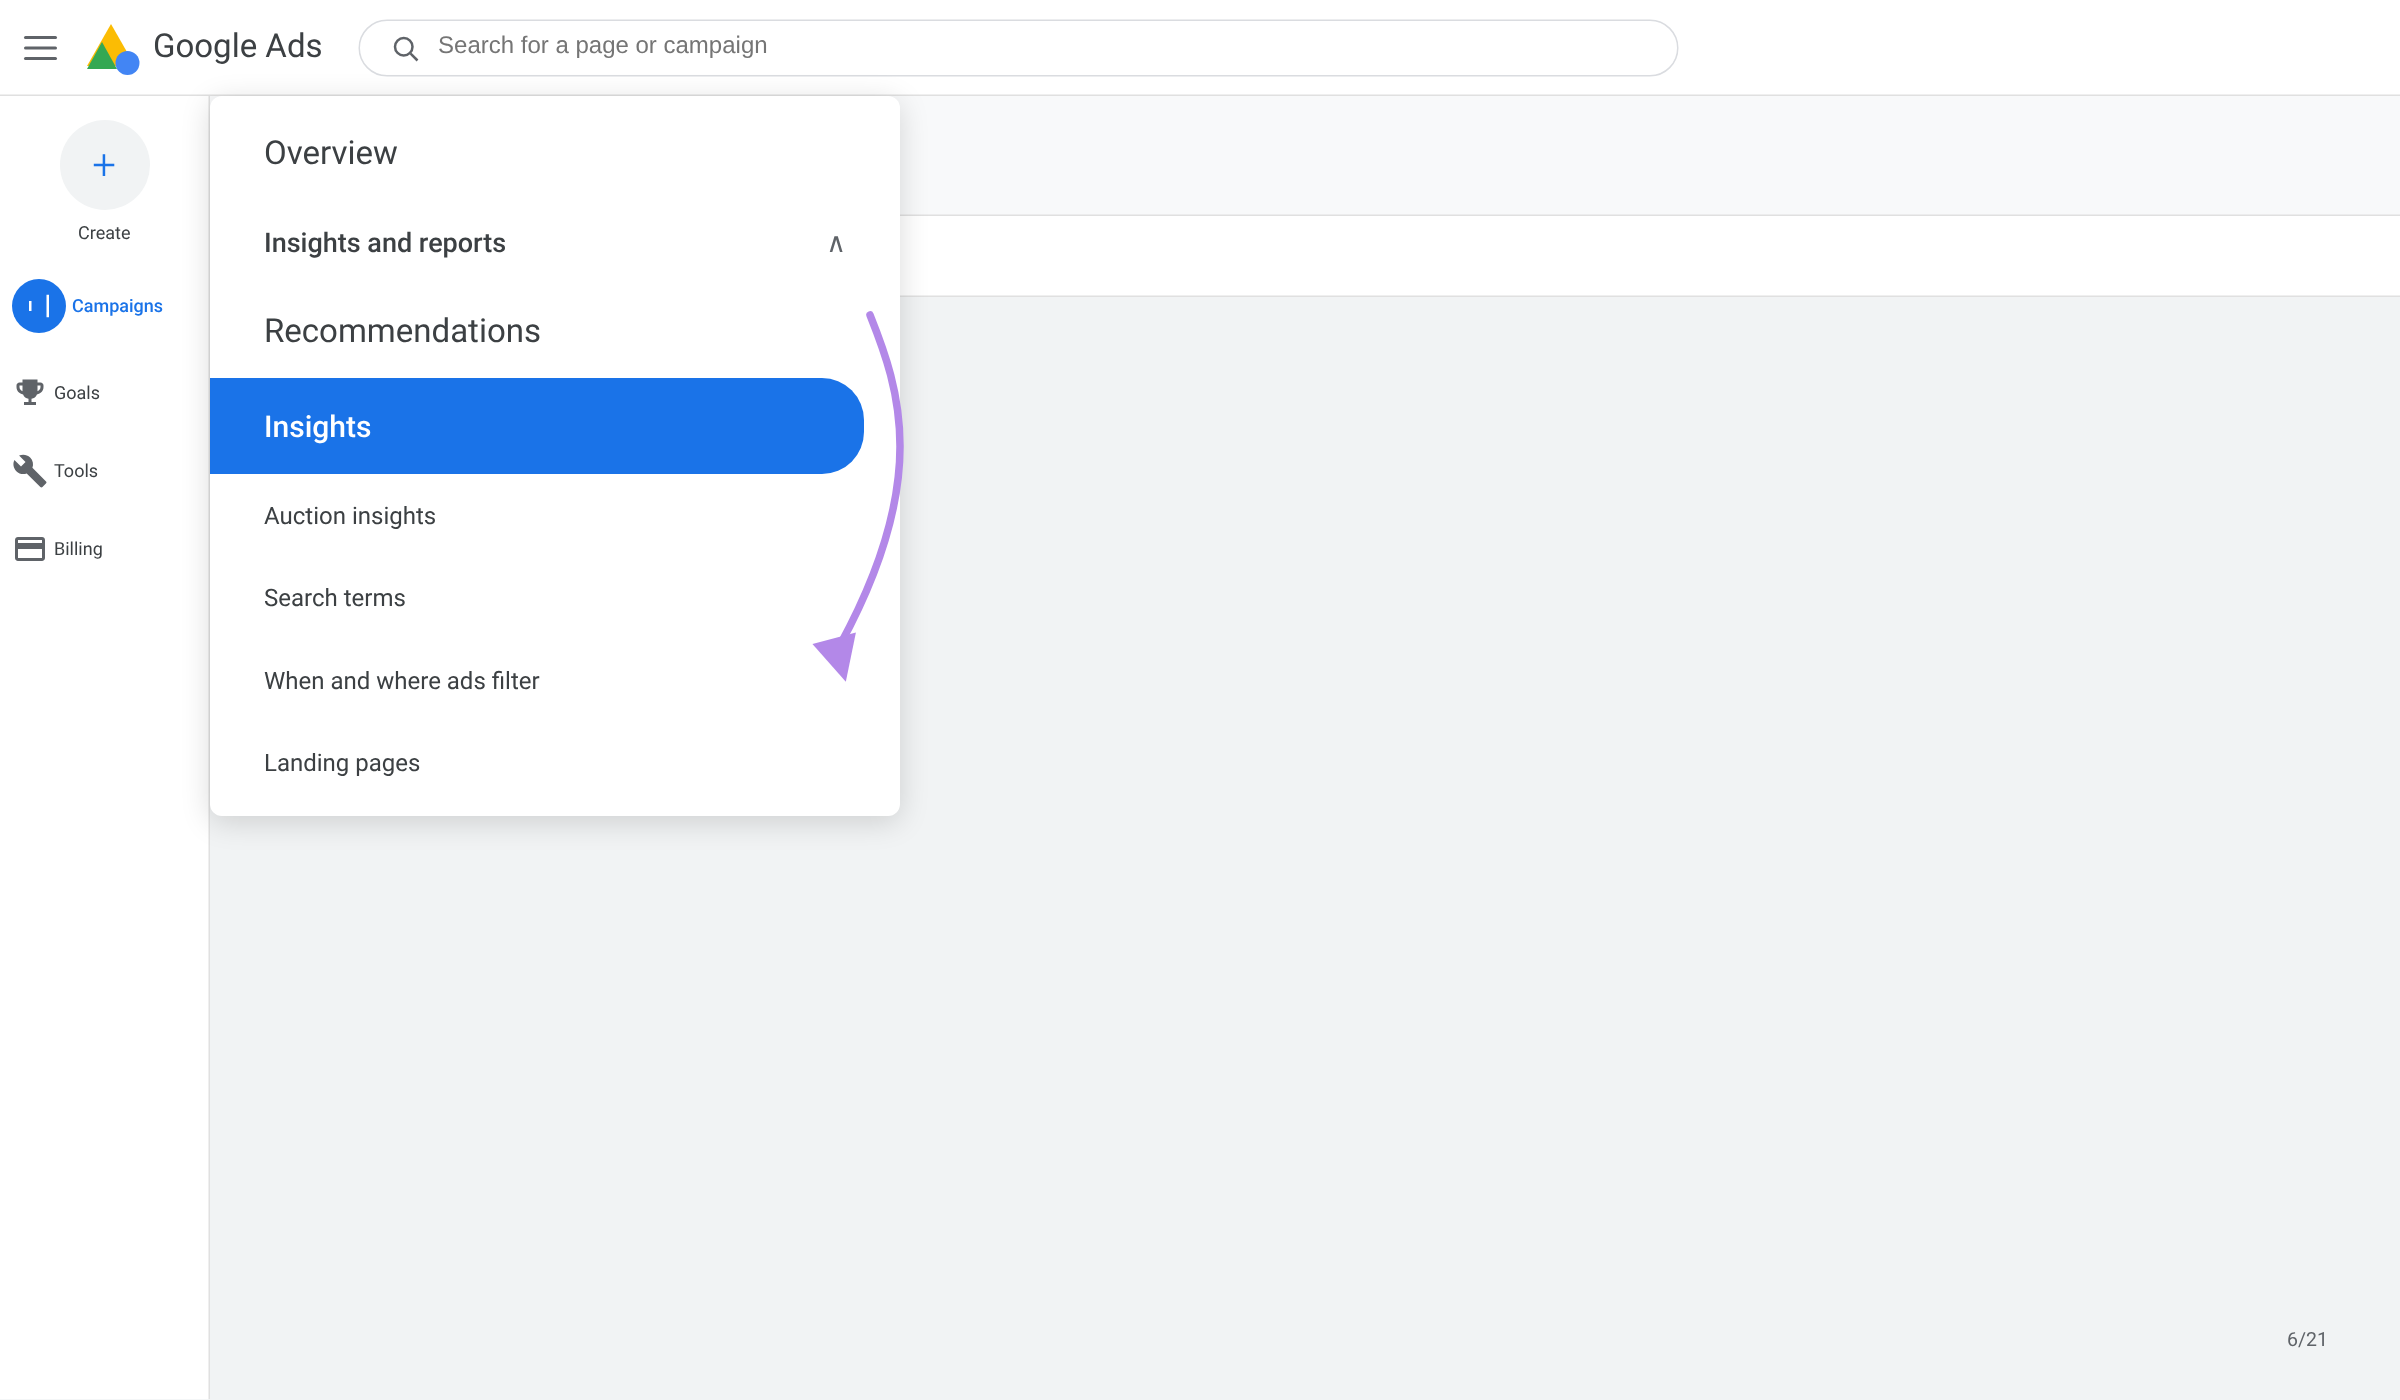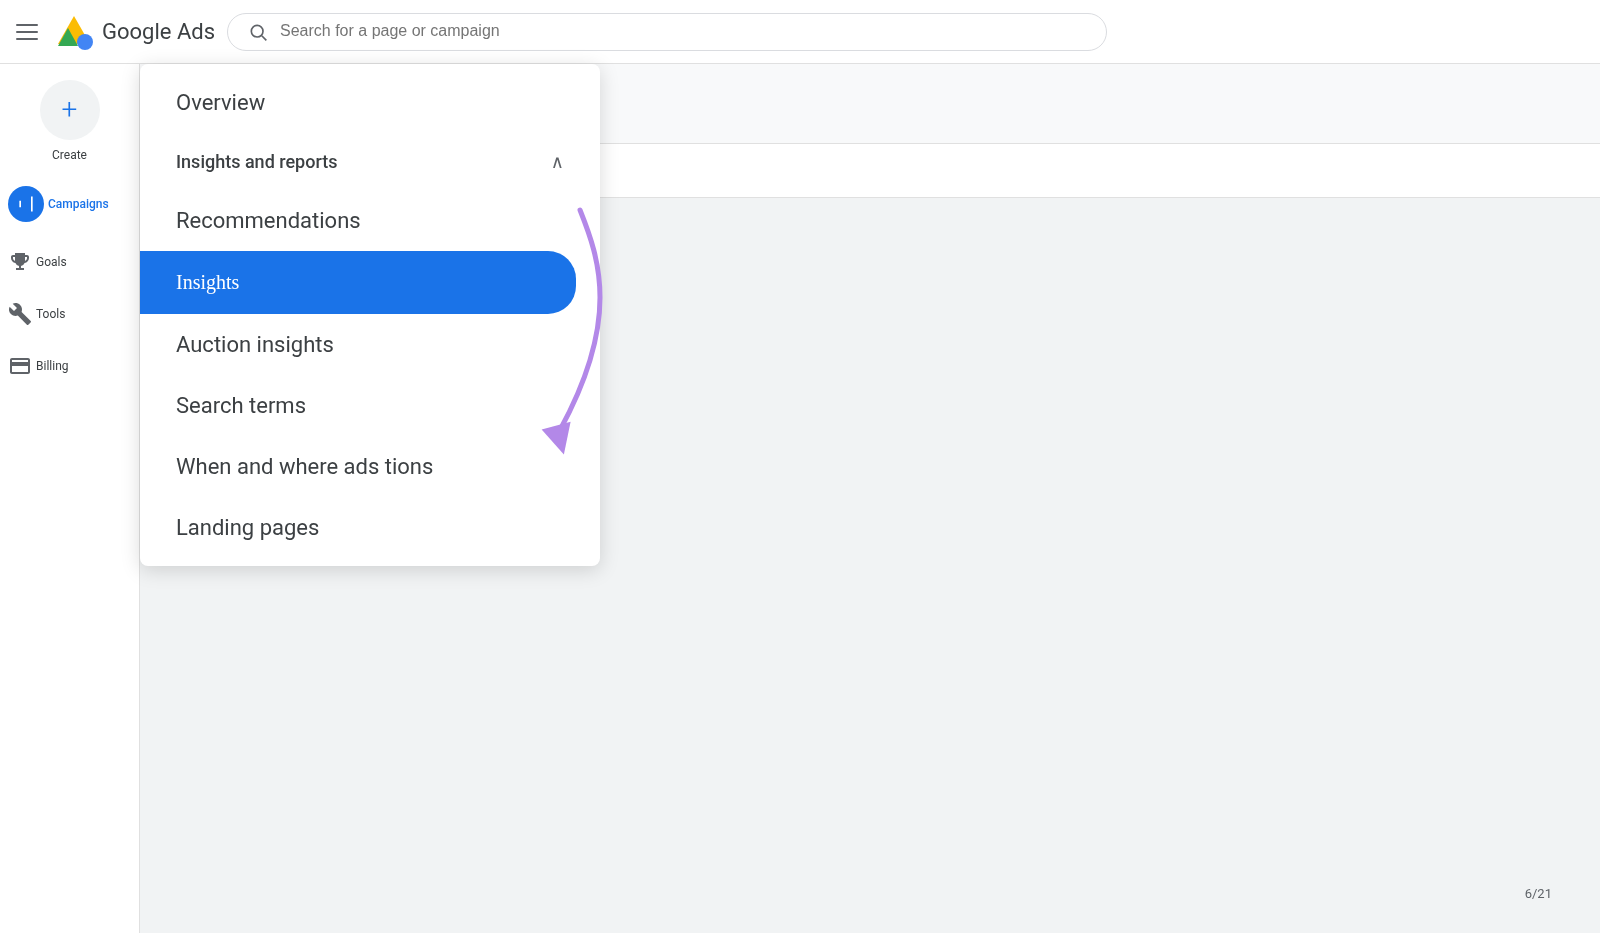--- a/index.html
+++ b/index.html
@@ -34,21 +34,21 @@
       display: block;
       width: 22px;
       height: 2px;
       background: #5f6368;
       border-radius: 1px;
     }
     .logo-area {
       display: flex;
       align-items: center;
       gap: 8px;
-      margin-right: 12px;
+      margin-right: 24px;
       justify-content: flex-end;
     }
     .logo-icon {
       width: 40px;
       height: 40px;
     }
     .logo-text {
       font-size: 22px;
       font-weight: 400;
       color: #3c4043;
@@ -178,25 +178,24 @@
       color: #3c4043;
     }
     .menu-item.active-item {
       background: #1a73e8;
       color: #fff;
       border-radius: 0 28px 28px 0;
       margin-right: 24px;
       font-size: 20px;
       font-weight: 500;
       padding: 20px 36px;
-      font-family: Liberation Serif, serif;
     }
     .menu-item.sub-item {
       padding-left: 36px;
-      font-size: 22px;
+      font-size: 16px;
       font-weight: 400;
       color: #3c4043;
     }
     .chevron-icon {
       font-size: 18px;
       color: #5f6368;
     }
 
     
     .content-area {
@@ -475,21 +474,21 @@
 
   <div class="menu-item sub-item">
     <span>Auction insights</span>
   </div>
 
   <div class="menu-item sub-item">
     <span>Search terms</span>
   </div>
 
   <div class="menu-item sub-item">
-    <span>When and where ads tions</span>
+    <span>When and where ads filter</span>
   </div>
 
   <div class="menu-item sub-item">
     <span>Landing pages</span>
   </div>
 </div>
 
 <svg class="arrow-annotation" width="200" height="260" viewBox="0 0 200 260" xmlns="http://www.w3.org/2000/svg">
   <path d="M 120 10 C 140 60, 160 120, 100 230" stroke="#b388e8" stroke-width="5" fill="none" stroke-linecap="round"></path>
   <polygon points="85,225 115,225 100,255" fill="#b388e8" transform="rotate(-15, 100, 240)"></polygon>

